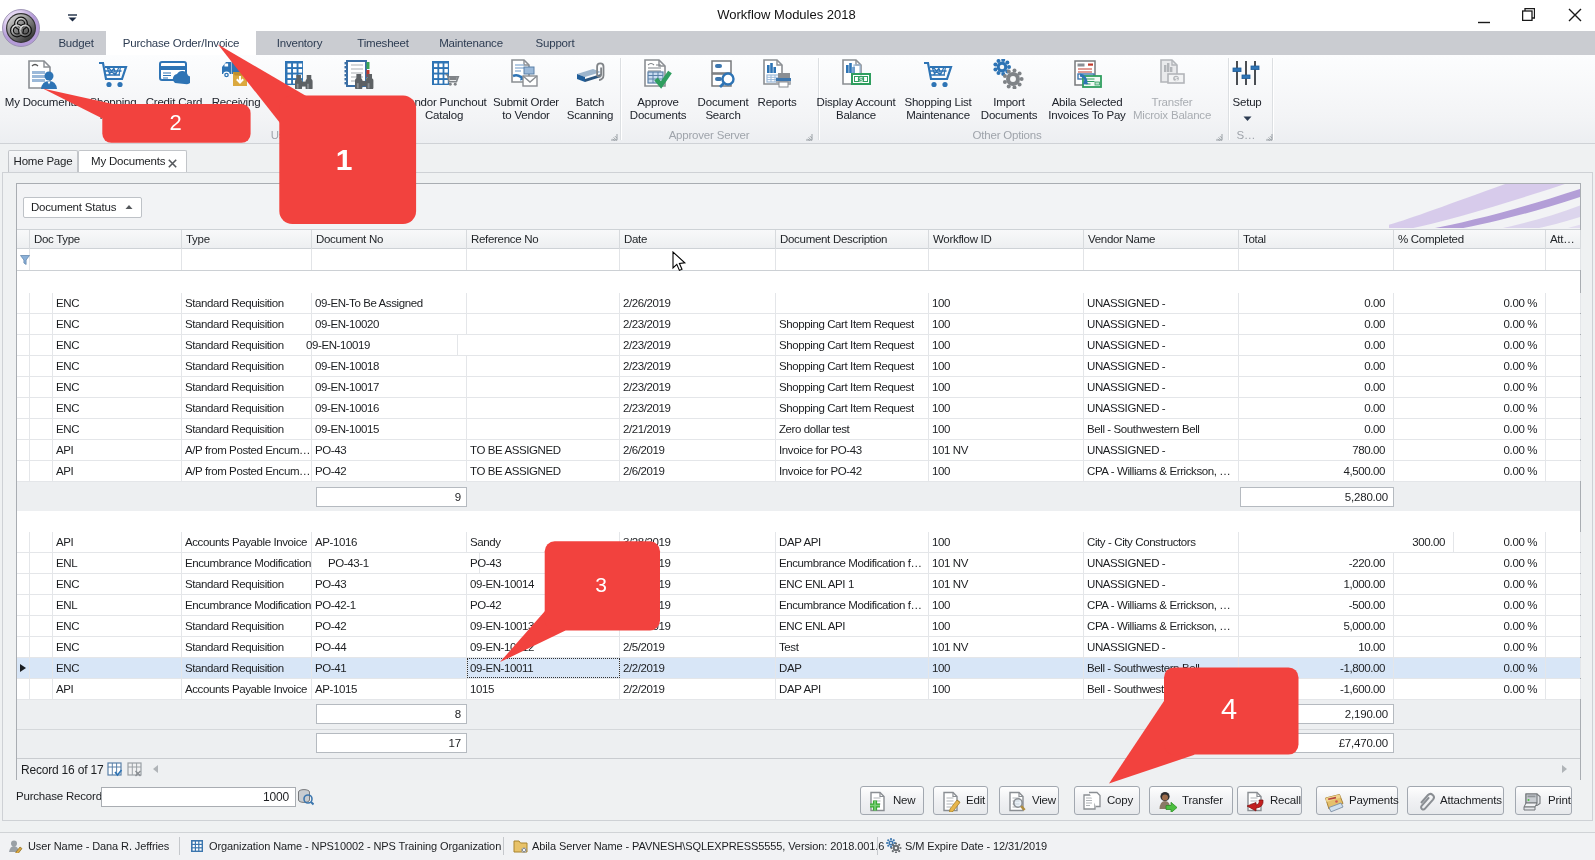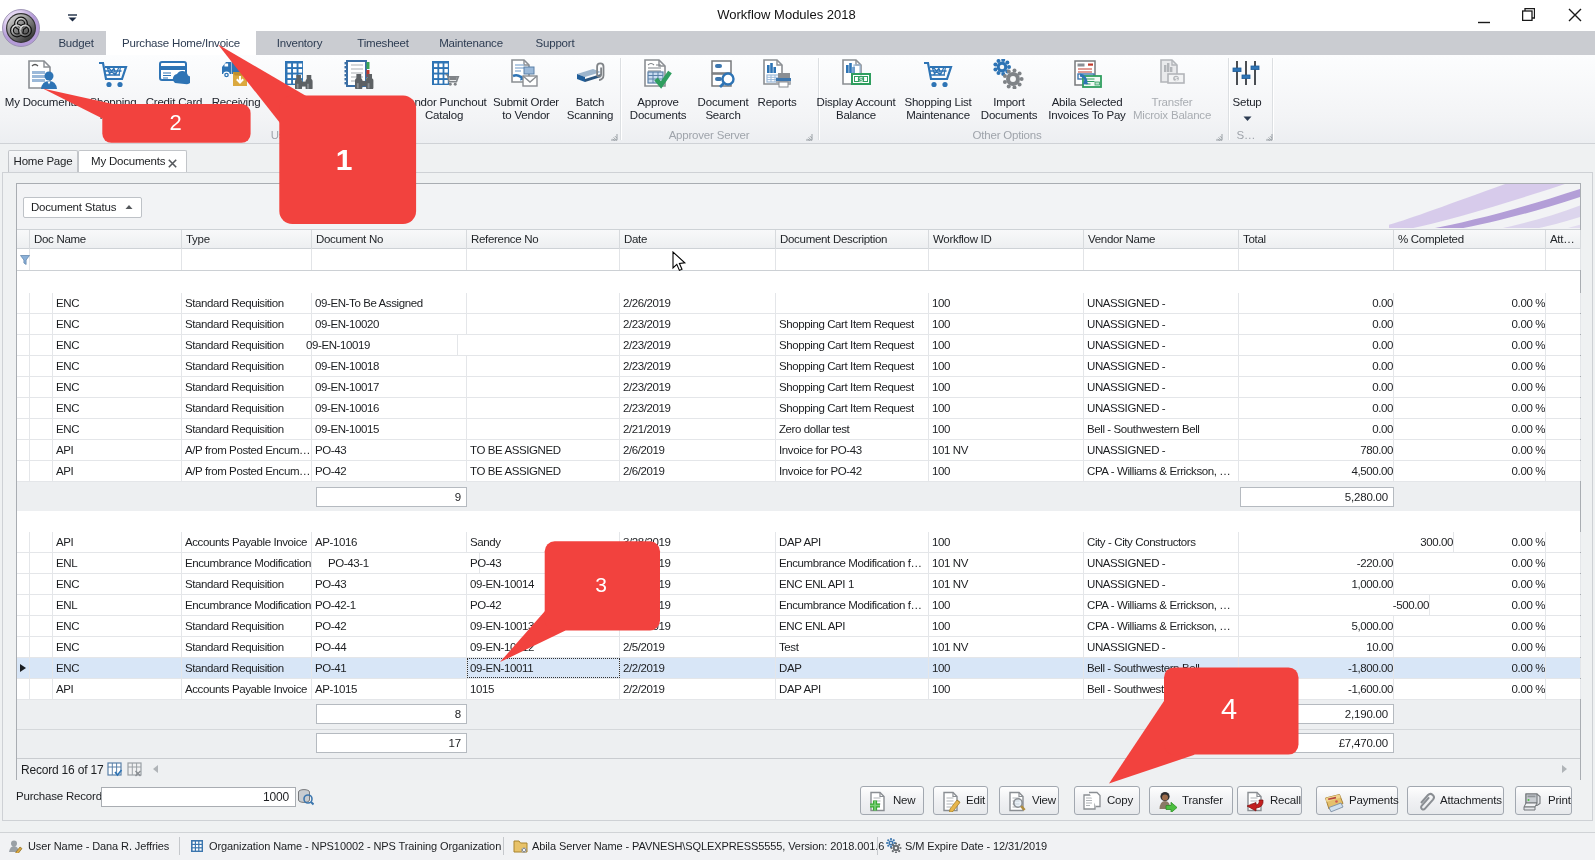--- a/index.html
+++ b/index.html
@@ -18,21 +18,21 @@
 .doctab{top:150px;height:22px;font-size:11.5px;color:#1c1e21}
 .panel{left:2px;top:172px;width:1591px;height:649px;background:#eff1f2;border:1px solid #ced1d5}
 .grid{left:16px;top:183px;width:1565px;height:597px;background:#ffffff;border:1px solid #a9adb2}
 .gband{left:0;top:0;width:1563px;height:45px;background:#f2f3f5}
 .chip{left:6px;top:13px;width:119px;height:21px;background:#fff;border:1px solid #bec2c7;border-radius:2px;font-size:11.5px;line-height:19px;padding-left:7px;color:#1c1e21}
 .hdr{height:20px;background:linear-gradient(#f8f9fa,#edeff1);border-bottom:1px solid #ced2d6;border-top:1px solid #ced2d6}
 .hcell{top:0;height:19px;line-height:19px;font-size:11.5px;letter-spacing:-0.3px;color:#23262a;border-right:1px solid #d7dadd;padding-left:4px}
 .fcell{top:0;height:21px;border-right:1px solid #e2e4e7}
 .grow{background:#edeff1;color:#5b6470;font-weight:bold;font-size:12.5px;letter-spacing:-0.3px}
 .dcell{top:0;height:20px;line-height:20px;font-size:11.5px;letter-spacing:-0.4px;border-right:1px solid #e4e6e9;padding:0 0 0 3px;white-space:nowrap;overflow:hidden}
-.num{text-align:right;}
+.num{text-align:right;padding-right:8px}
 .sumband{background:#edeff1}
 .sumbox{background:#fff;border:1px solid #b5bac0;font-size:11.5px;line-height:18px;text-align:right;padding-right:5px}
 .btn{top:786px;height:29px;background:linear-gradient(#fefefe,#f1f2f4 45%,#e7e9ec);border:1px solid #a2a8b0;border-radius:3px;font-size:11.5px;color:#1c1e21}
 .btn .bi{position:absolute;left:7px;top:4px}
 .btn .bt{position:absolute;top:7px;left:32px}
 .statusbar{left:0;top:832px;width:1595px;height:28px;background:#f1f2f4;border-top:1px solid #d0d3d6}
 .ssep{top:837px;width:1px;height:18px;background:#c5c8cc}
 .stext{top:840px;font-size:11px;letter-spacing:-0.1px;color:#1c1e21;white-space:nowrap}
 </style></head><body>
 <div class="abs titlebar"></div>
@@ -77,21 +77,21 @@
     </svg></div>
 <div class="abs" style="left:1522px;top:8px"><svg width="13" height="13" viewBox="0 0 13 13" style="">
       <path d="M3 3 v-2.5 h9.5 v9.5 h-2.5" fill="none" stroke="#1a1a1a" stroke-width="1.3"></path>
       <rect x="0.6" y="3" width="9.4" height="9.4" fill="none" stroke="#1a1a1a" stroke-width="1.3"></rect>
     </svg></div>
 <div class="abs" style="left:1568px;top:8px"><svg width="14" height="14" viewBox="0 0 14 14" style="">
       <path d="M1 1 l12 12 m0 -12 l-12 12" stroke="#1a1a1a" stroke-width="1.4"></path>
     </svg></div>
 <div class="abs tabstrip"></div>
 <div class="abs rtab" style="left:46px;width:60px">Budget</div>
-<div class="abs rtab sel" style="left:106px;width:150px">Purchase Home/Invoice</div>
+<div class="abs rtab sel" style="left:106px;width:150px">Purchase Order/Invoice</div>
 <div class="abs rtab" style="left:258px;width:83px">Inventory</div>
 <div class="abs rtab" style="left:343px;width:80px">Timesheet</div>
 <div class="abs rtab" style="left:425px;width:92px">Maintenance</div>
 <div class="abs rtab" style="left:519px;width:72px">Support</div>
 <div class="abs ribbon"></div>
 <div class="abs ribbon-bottom"></div>
 <div class="abs rdiv" style="left:620px"></div>
 <div class="abs rdiv" style="left:818px"></div>
 <div class="abs rdiv" style="left:1228px"></div>
 <div class="abs rdiv" style="left:1272px"></div>
@@ -371,21 +371,21 @@
           <path d="M-5 52 C 60 44 120 28 200 2 L 200 10 C 120 38 40 52 -5 56 z" fill="#a288cf" opacity="0.8"></path>
           <path d="M20 58 C 90 52 150 38 200 18 L 200 30 C 140 50 80 58 20 60 z" fill="#cabbe5" opacity="0.55"></path>
           <path d="M60 62 C 120 58 170 48 200 38 L 200 48 C 160 58 120 62 60 64 z" fill="#ddd3ee" opacity="0.7"></path>
         </svg></div>
 <div class="abs chip">Document Status<span style="position:absolute;right:8px;top:0px"><svg width="8" height="19" viewBox="0 0 8 19" style="">
             <path d="M0.5 11 h7 l-3.5 -4z" fill="#55585c"></path>
           </svg></span></div>
 </div>
 <div class="abs hdr" style="left:0;top:45px;width:1563px">
 <span class="abs hcell" style="left:0px;width:13px"></span>
-<span class="abs hcell" style="left:13px;width:152px">Doc Name</span>
+<span class="abs hcell" style="left:13px;width:152px">Doc Type</span>
 <span class="abs hcell" style="left:165px;width:130px">Type</span>
 <span class="abs hcell" style="left:295px;width:155px">Document No</span>
 <span class="abs hcell" style="left:450px;width:153px">Reference No</span>
 <span class="abs hcell" style="left:603px;width:156px">Date</span>
 <span class="abs hcell" style="left:759px;width:153px">Document Description</span>
 <span class="abs hcell" style="left:912px;width:155px">Workflow ID</span>
 <span class="abs hcell" style="left:1067px;width:155px">Vendor Name</span>
 <span class="abs hcell" style="left:1222px;width:155px">Total</span>
 <span class="abs hcell" style="left:1377px;width:152px">% Completed</span>
 <span class="abs hcell" style="left:1529px;width:35px">Att…</span>
@@ -594,21 +594,21 @@
       <span class="abs dcell" style="left:0px;width:13px"></span>
       <span class="abs dcell" style="left:13px;width:23px"></span>
       <span class="abs dcell" style="left:36px;width:129px">ENL</span>
       <span class="abs dcell" style="left:165px;width:130px">Encumbrance Modification</span>
       <span class="abs dcell" style="left:295px;width:155px">PO-42-1</span>
       <span class="abs dcell" style="left:450px;width:153px">PO-42</span>
       <span class="abs dcell" style="left:603px;width:156px">2/26/2019</span>
       <span class="abs dcell" style="left:759px;width:153px">Encumbrance Modification f…</span>
       <span class="abs dcell" style="left:912px;width:155px">100</span>
       <span class="abs dcell" style="left:1067px;width:155px">CPA - Williams &amp; Errickson, …</span>
-      <span class="abs dcell num" style="left:1258px;width:155px">-500.00</span>
+      <span class="abs dcell num" style="left:1222px;width:155px">-500.00</span>
       <span class="abs dcell num" style="left:1377px;width:152px">0.00 %</span>
       <span class="abs dcell" style="left:1529px;width:35px"></span>
     </div>
 <div class="abs" style="left:0;top:432px;width:1563px;height:21px;background:#fff;border-bottom:1px solid #e4e6e9">
       <span class="abs dcell" style="left:0px;width:13px"></span>
       <span class="abs dcell" style="left:13px;width:23px"></span>
       <span class="abs dcell" style="left:36px;width:129px">ENC</span>
       <span class="abs dcell" style="left:165px;width:130px">Standard Requisition</span>
       <span class="abs dcell" style="left:295px;width:155px">PO-42</span>
       <span class="abs dcell" style="left:450px;width:153px">09-EN-10013</span>

